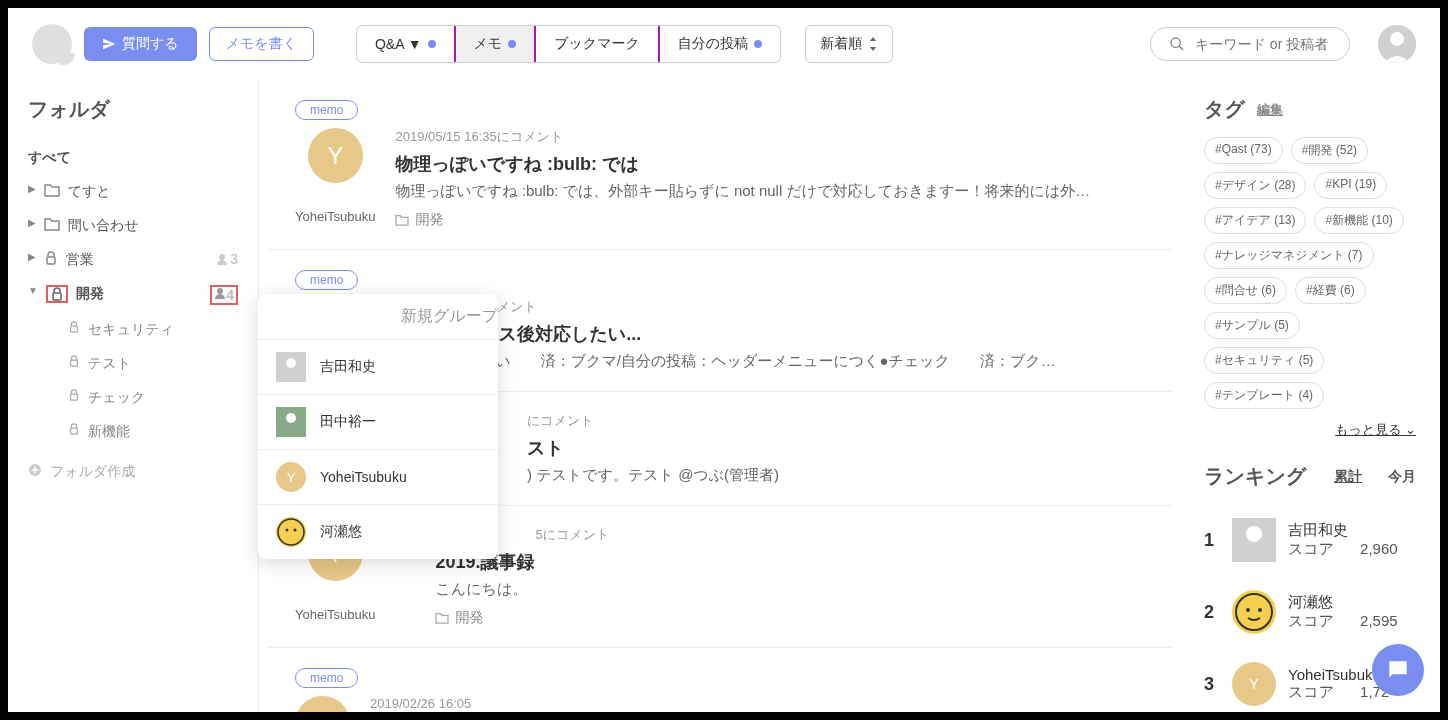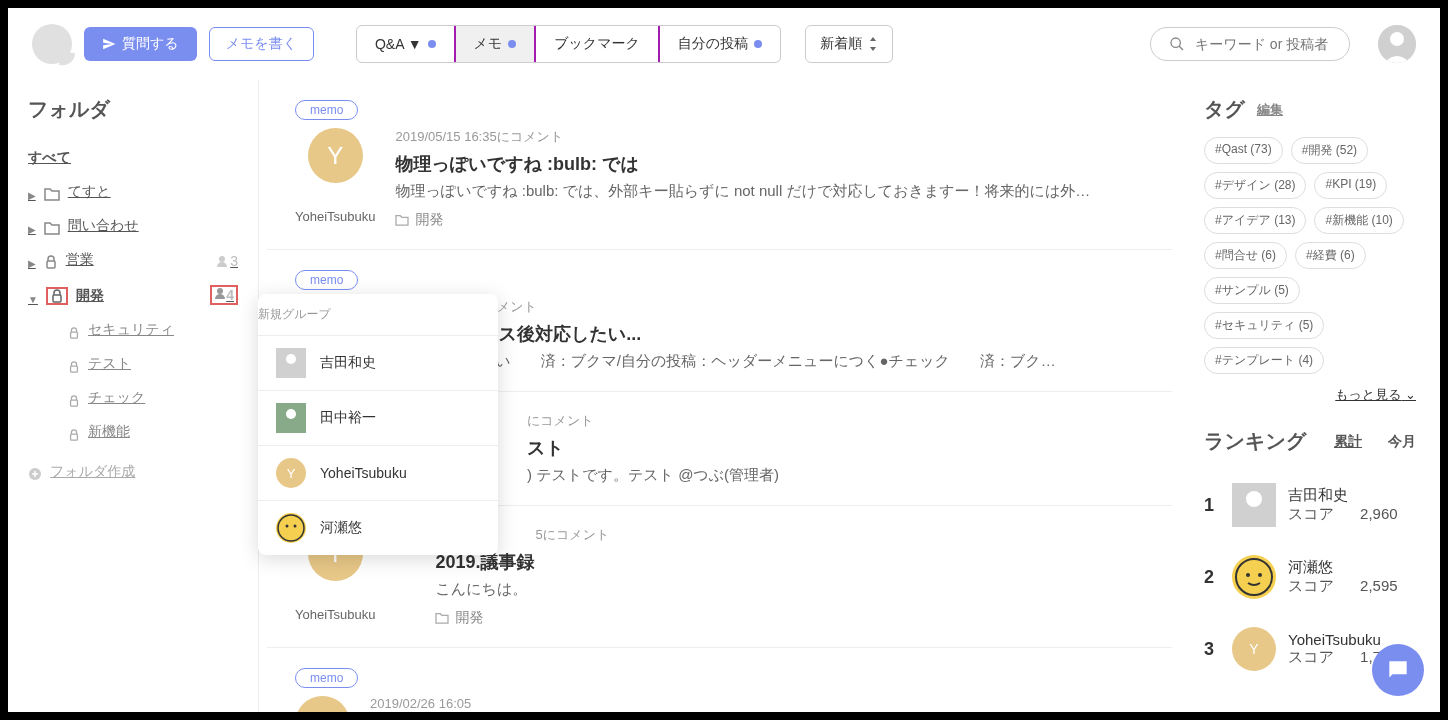--- a/index.html
+++ b/index.html
@@ -14,21 +14,21 @@
 .tab:last-child { border-right: none; }
 .tab.active { background: #f0f0f0; }
 .dot { width: 8px; height: 8px; border-radius: 50%; background: #7a8ef0; }
 .sort-btn { border: 1px solid #ccc; border-radius: 6px; padding: 9px 14px; display: flex; align-items: center; gap: 6px; cursor: pointer; margin-left: 12px; }
 .search-box { margin-left: auto; border: 1px solid #ccc; border-radius: 20px; padding: 8px 18px; display: flex; align-items: center; gap: 10px; width: 200px; }
 .search-box input { border: none; outline: none; font-size: 14px; width: 100%; }
 .avatar-header { width: 38px; height: 38px; border-radius: 50%; background: #ddd; margin-left: 16px; overflow: hidden; }
 .main { display: flex; height: calc(100% - 72px); }
 .sidebar { width: 250px; padding: 16px 20px; }
 .sidebar h2 { font-size: 20px; font-weight: 600; color: #555; margin-bottom: 18px; }
-.folder-item { display: flex; align-items: flex-end; padding: 8px 0; cursor: pointer; gap: 8px; color: #555; text-decoration: underline; }
+.folder-item { display: flex; align-items: flex-start; padding: 8px 0; cursor: pointer; gap: 8px; color: #555; }
 .folder-item.sub { padding-left: 40px; color: #888; }
 .folder-item .count { margin-left: auto; color: #bbb; display: flex; align-items: center; gap: 2px; }
 .folder-item.active { font-weight: 600; }
 .highlight-box { border: 2px solid #e06060; padding: 0 2px; display: inline-flex; }
 .caret { font-size: 10px; color: #888; }
 .content { flex: 1; overflow-y: auto; padding: 0 8px; border-left: 1px solid #eee; }
 .post { padding: 20px 28px; border-bottom: 1px solid #eee; position: relative; }
 .memo-tag { display: inline-block; border: 1px solid #7a8ef0; color: #7a8ef0; border-radius: 12px; padding: 2px 14px; font-size: 12px; margin-bottom: 8px; }
 .post-body { display: flex; gap: 20px; }
 .post-avatar { width: 55px; height: 55px; border-radius: 50%; background: #e8c888; display: flex; align-items: center; justify-content: center; color: #fff; font-size: 24px; flex-shrink: 0; }
@@ -47,21 +47,21 @@
 .ranking-tabs .rt { cursor: pointer; }
 .ranking-tabs .rt.active { text-decoration: underline; font-weight: 600; }
 .rank-item { display: flex; align-items: center; gap: 12px; padding: 14px 0; }
 .rank-num { font-size: 18px; font-weight: 600; width: 16px; }
 .rank-avatar { width: 44px; height: 44px; border-radius: 50%; background: #e8c888; display: flex; align-items: center; justify-content: center; color: #fff; }
 .rank-avatar.img { background: #ccc; }
 .rank-avatar.cat { background: #f5d050; }
 .rank-name { font-size: 15px; font-weight: 500; }
 .rank-score { display: flex; gap: 26px; font-size: 15px; color: #555; }
 .popup { position: absolute; left: 250px; top: 286px; width: 240px; background: #fff; border-radius: 8px; box-shadow: 0 4px 20px rgba(0,0,0,0.15); z-index: 100; }
-.popup-header { text-align: left; font-size: 12px; color: #999; padding: 12px 0; }
+.popup-header { text-align: right; font-size: 16px; color: #999; padding: 12px 0; }
 .popup-item { display: flex; align-items: center; gap: 14px; padding: 12px 18px; border-top: 1px solid #eee; cursor: pointer; }
 .popup-avatar { width: 30px; height: 30px; border-radius: 50%; background: #ccc; display: flex; align-items: center; justify-content: center; color: #fff; font-size: 13px; }
 .popup-avatar.yellow { background: #e8c888; }
 .popup-avatar.cat { background: #f5d050; }
 .chat-bubble { position: absolute; bottom: 16px; right: 16px; width: 52px; height: 52px; border-radius: 50%; background: #7a8ef0; display: flex; align-items: center; justify-content: center; cursor: pointer; }
 svg { display: block; }
 </style>
 </head>
 <body>
 
@@ -326,20 +326,21 @@
         <span>タグ</span>
         <span class="edit-link">編集</span>
       </h3>
     <div class="tag-cloud">
       <span class="tag-chip">#Qast (73)</span>
       <span class="tag-chip">#開発 (52)</span>
       <span class="tag-chip">#デザイン (28)</span>
       <span class="tag-chip">#KPI (19)</span>
       <span class="tag-chip">#アイデア (13)</span>
       <span class="tag-chip">#新機能 (10)</span>
+      <span class="tag-chip">#ナレッジマネジメント (7)</span>
       <span class="tag-chip">#問合せ (6)</span>
       <span class="tag-chip">#経費 (6)</span>
       <span class="tag-chip">#サンプル (5)</span>
       <span class="tag-chip">#セキュリティ (5)</span>
       <span class="tag-chip">#テンプレート (4)</span>
     </div>
     <div class="more-link"><span>もっと見る</span> <span>⌄</span></div>
 
     <h3 style="margin-top:24px;">
       <span>ランキング</span>

